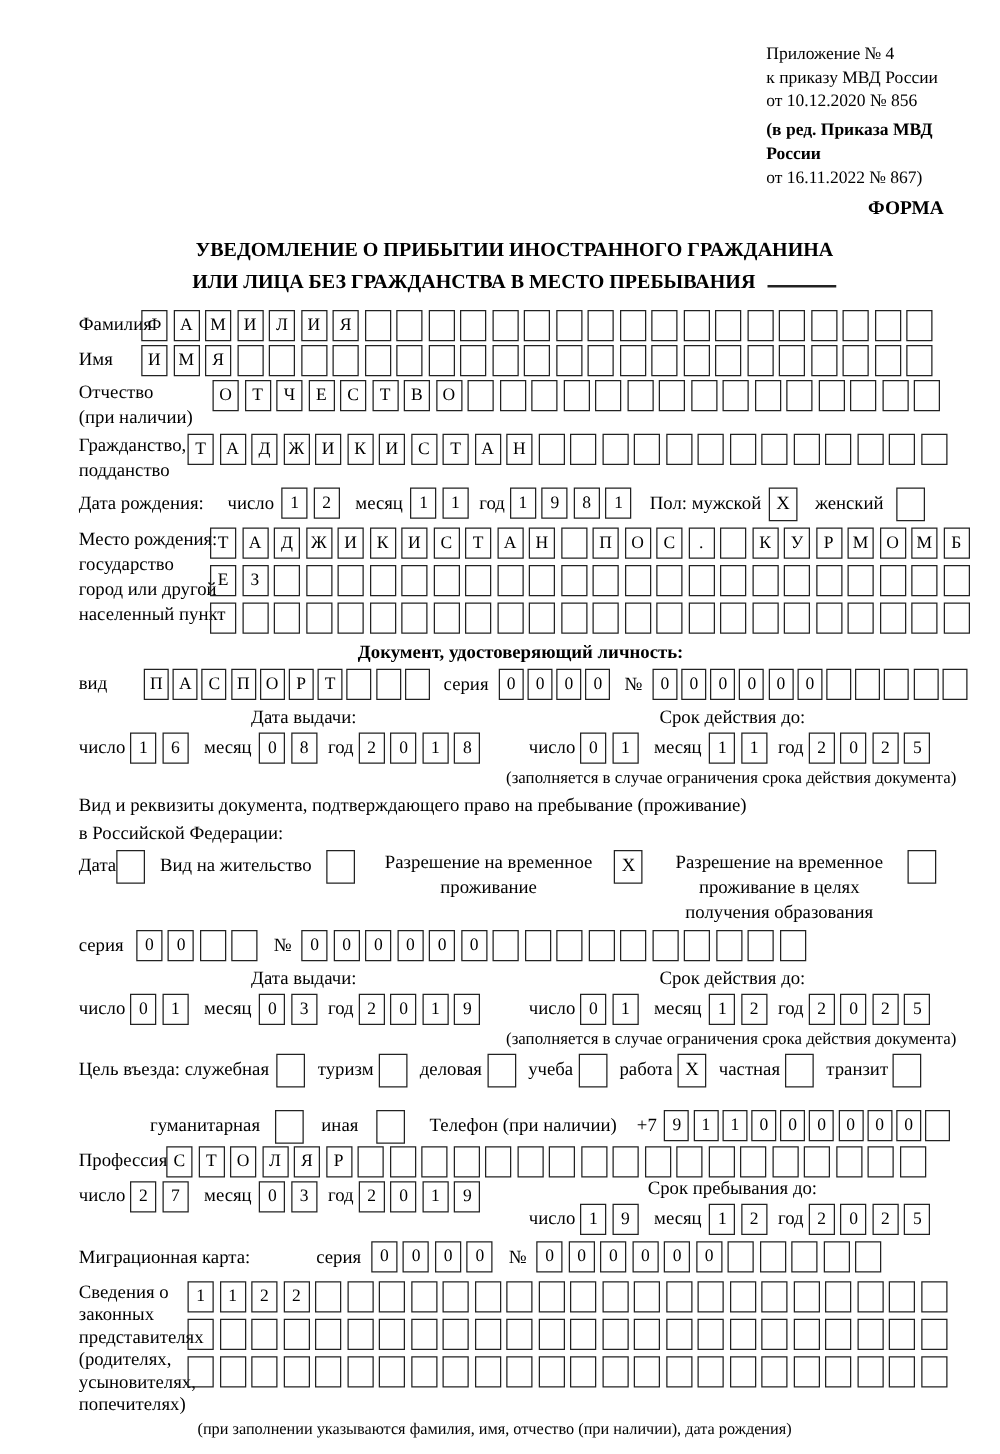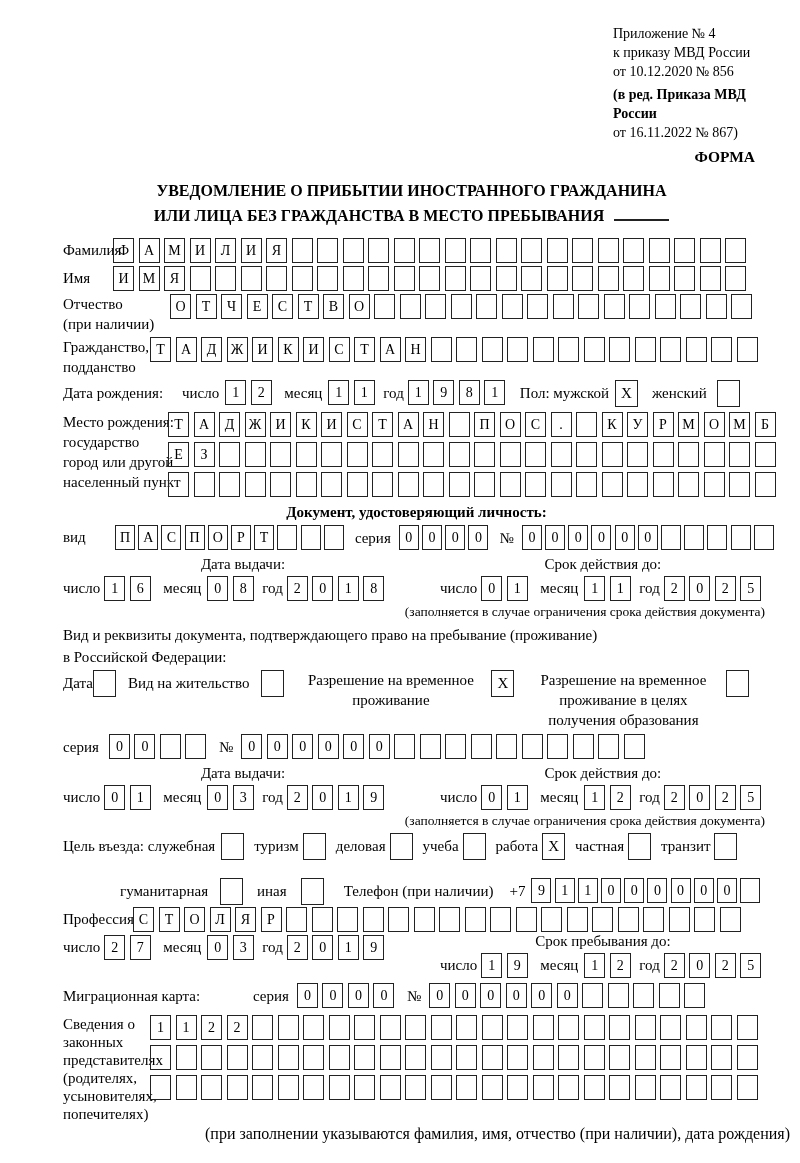--- a/index.html
+++ b/index.html
@@ -1,18 +1,18 @@
 <!DOCTYPE html>
 <html><head>
 <meta charset="utf-8">
 <style>
   * { margin:0; padding:0; box-sizing:border-box; }
   html,body { width:800px; height:1163px; background:#fff; color:#000;
     font-family:"Liberation Serif","DejaVu Serif",serif; font-size:15px; overflow:hidden; }
-  .page { width:800px; height:1163px; padding:24px 10px 8px 63px; }
+  .page { width:800px; height:1163px; padding:34px 10px 8px 63px; }
 
   
   .appendix { margin-left:550px; font-size:14px; line-height:19px; }
   .ap-gap { margin-top:4px;font-weight:bold; }
   .forma { text-align:right; padding-right:35px; font-weight:bold; font-size:15.5px; margin-top:6px; }
   .title { text-align:center; font-weight:bold; font-size:16px; line-height:25px; margin-top:12px; padding-right:30px; }
   .blank { display:inline-block; width:55px; border-bottom:2px solid #222; height:14px; margin-left:10px; }
   .sec-h { font-weight:bold; font-size:15px; margin-top:16px; text-align:center; padding-right:14px; letter-spacing:.2px; }
   .fields { margin-top:10px; }
 
@@ -27,32 +27,32 @@
   .cells-sm .cell { width:20px; margin-right:3.2px; }
   .checkbox { display:inline-block; flex:none; width:23px; height:27px; border:1.5px solid #222;
     text-align:center; line-height:25px; font-size:15px; }
   .stack .cells { display:flex; margin-bottom:5px; }
   .dl { flex:none; line-height:27px; }
   .m4{margin-left:4px}.m6{margin-left:6px}.m8{margin-left:8px}.m10{margin-left:10px}.m12{margin-left:12px}
   .m14{margin-left:14px}.m16{margin-left:16px}.m20{margin-left:20px}.m40{margin-left:40px}
   .ind57{margin-left:57px}
 
   
-  .dates { display:flex; margin-bottom:2px;gap:17px; }
+  .dates { display:flex; margin-bottom:2px; }
   .d-col { flex:none; }
   .d-left { width:360px; }
   .d-title { text-align:center; line-height:18px; }
   .d-line { display:flex; align-items:center; white-space:nowrap; margin-top:2px; }
   .d-note { text-align:right; padding-right:25px; font-size:13.5px; line-height:16px; margin-bottom:4px; }
 
   .para { line-height:22px; margin-bottom:2px; }
   .doc-h { text-align:center; font-weight:bold; margin:2px 0 4px; padding-right:20px; }
   .plabel { flex:none; text-align:center; line-height:20px; }
   .w185{width:185px} .w190{width:190px}
-  .reps-note { font-size:16px; margin:2px 0 3px 95px; text-align:right; }
+  .reps-note { font-size:13px; margin:2px 0 3px 95px; text-align:left; }
 </style>
 </head>
 <body>
 
 <div class="page">
 
   <div class="appendix">
     <div>Приложение № 4</div>
     <div>к приказу МВД России</div>
     <div>от 10.12.2020 № 856</div>

